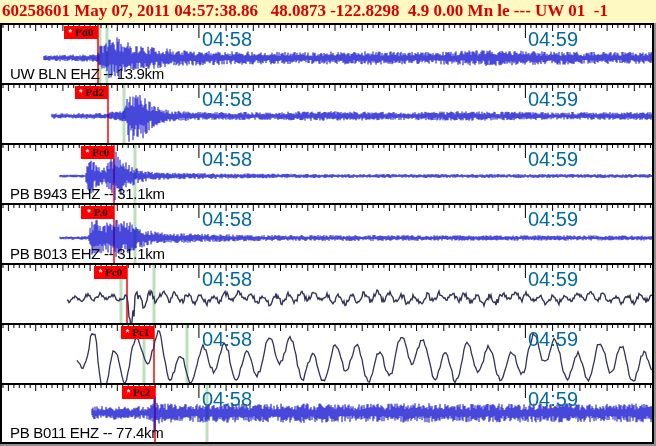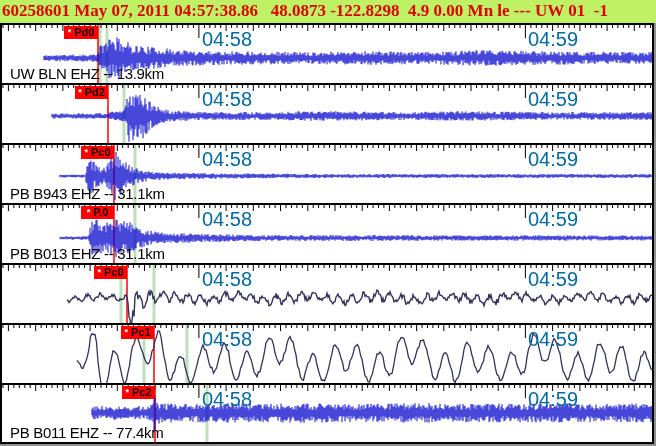--- a/index.html
+++ b/index.html
@@ -2,21 +2,21 @@
 <html><head>
 <meta charset="utf-8">
 <style>
   html,body{margin:0;padding:0;}
   body{
     width:656px;height:446px;overflow:hidden;background:#8f8f8f;
     font-family:"Liberation Sans",sans-serif;
   }
   .app{width:656px;height:446px;position:relative;}
   .header{
-    width:656px;height:23px;background:#bef264;
+    width:656px;height:23px;background:#fef9c3;
     font-family:"Liberation Serif",serif;font-weight:bold;
     font-size:17px;line-height:22px;color:#dd0000;
     white-space:pre;overflow:hidden;padding-left:2px;box-sizing:border-box;
   }
   .panels{
     width:654px;box-sizing:border-box;background:#ffffff;
     border-left:2px solid #000;border-right:2px solid #000;border-top:2px solid #000;
   }
   .panel{
     position:relative;height:58px;background:#ffffff;
@@ -24,21 +24,21 @@
   }
   .panel:last-child{height:57px;}
   .panel svg{position:absolute;left:0;top:0;}
   .pick-box{
     position:absolute;top:1px;height:13px;background:#ff0000;
     display:flex;align-items:center;justify-content:center;
     font-family:"Liberation Sans",sans-serif;font-weight:bold;font-size:11px;
     line-height:13px;white-space:pre;z-index:3;cursor:pointer;
   }
   .pick-flag{color:#ffffff;font-size:9px;margin-right:3px;}
-  .pick-label{color:#1a0000;}
+  .pick-label{color:#1a0000;font-family:Liberation Serif, serif;}
   .station-label{
     position:absolute;left:8px;bottom:1px;z-index:2;
     font-size:15px;letter-spacing:-0.3px;color:#000;white-space:pre;margin-top:28px;
   }
   .time-label{
     position:absolute;top:3px;z-index:2;
     font-size:20px;color:#0369a1;white-space:pre;
   }
 </style>
 </head>

